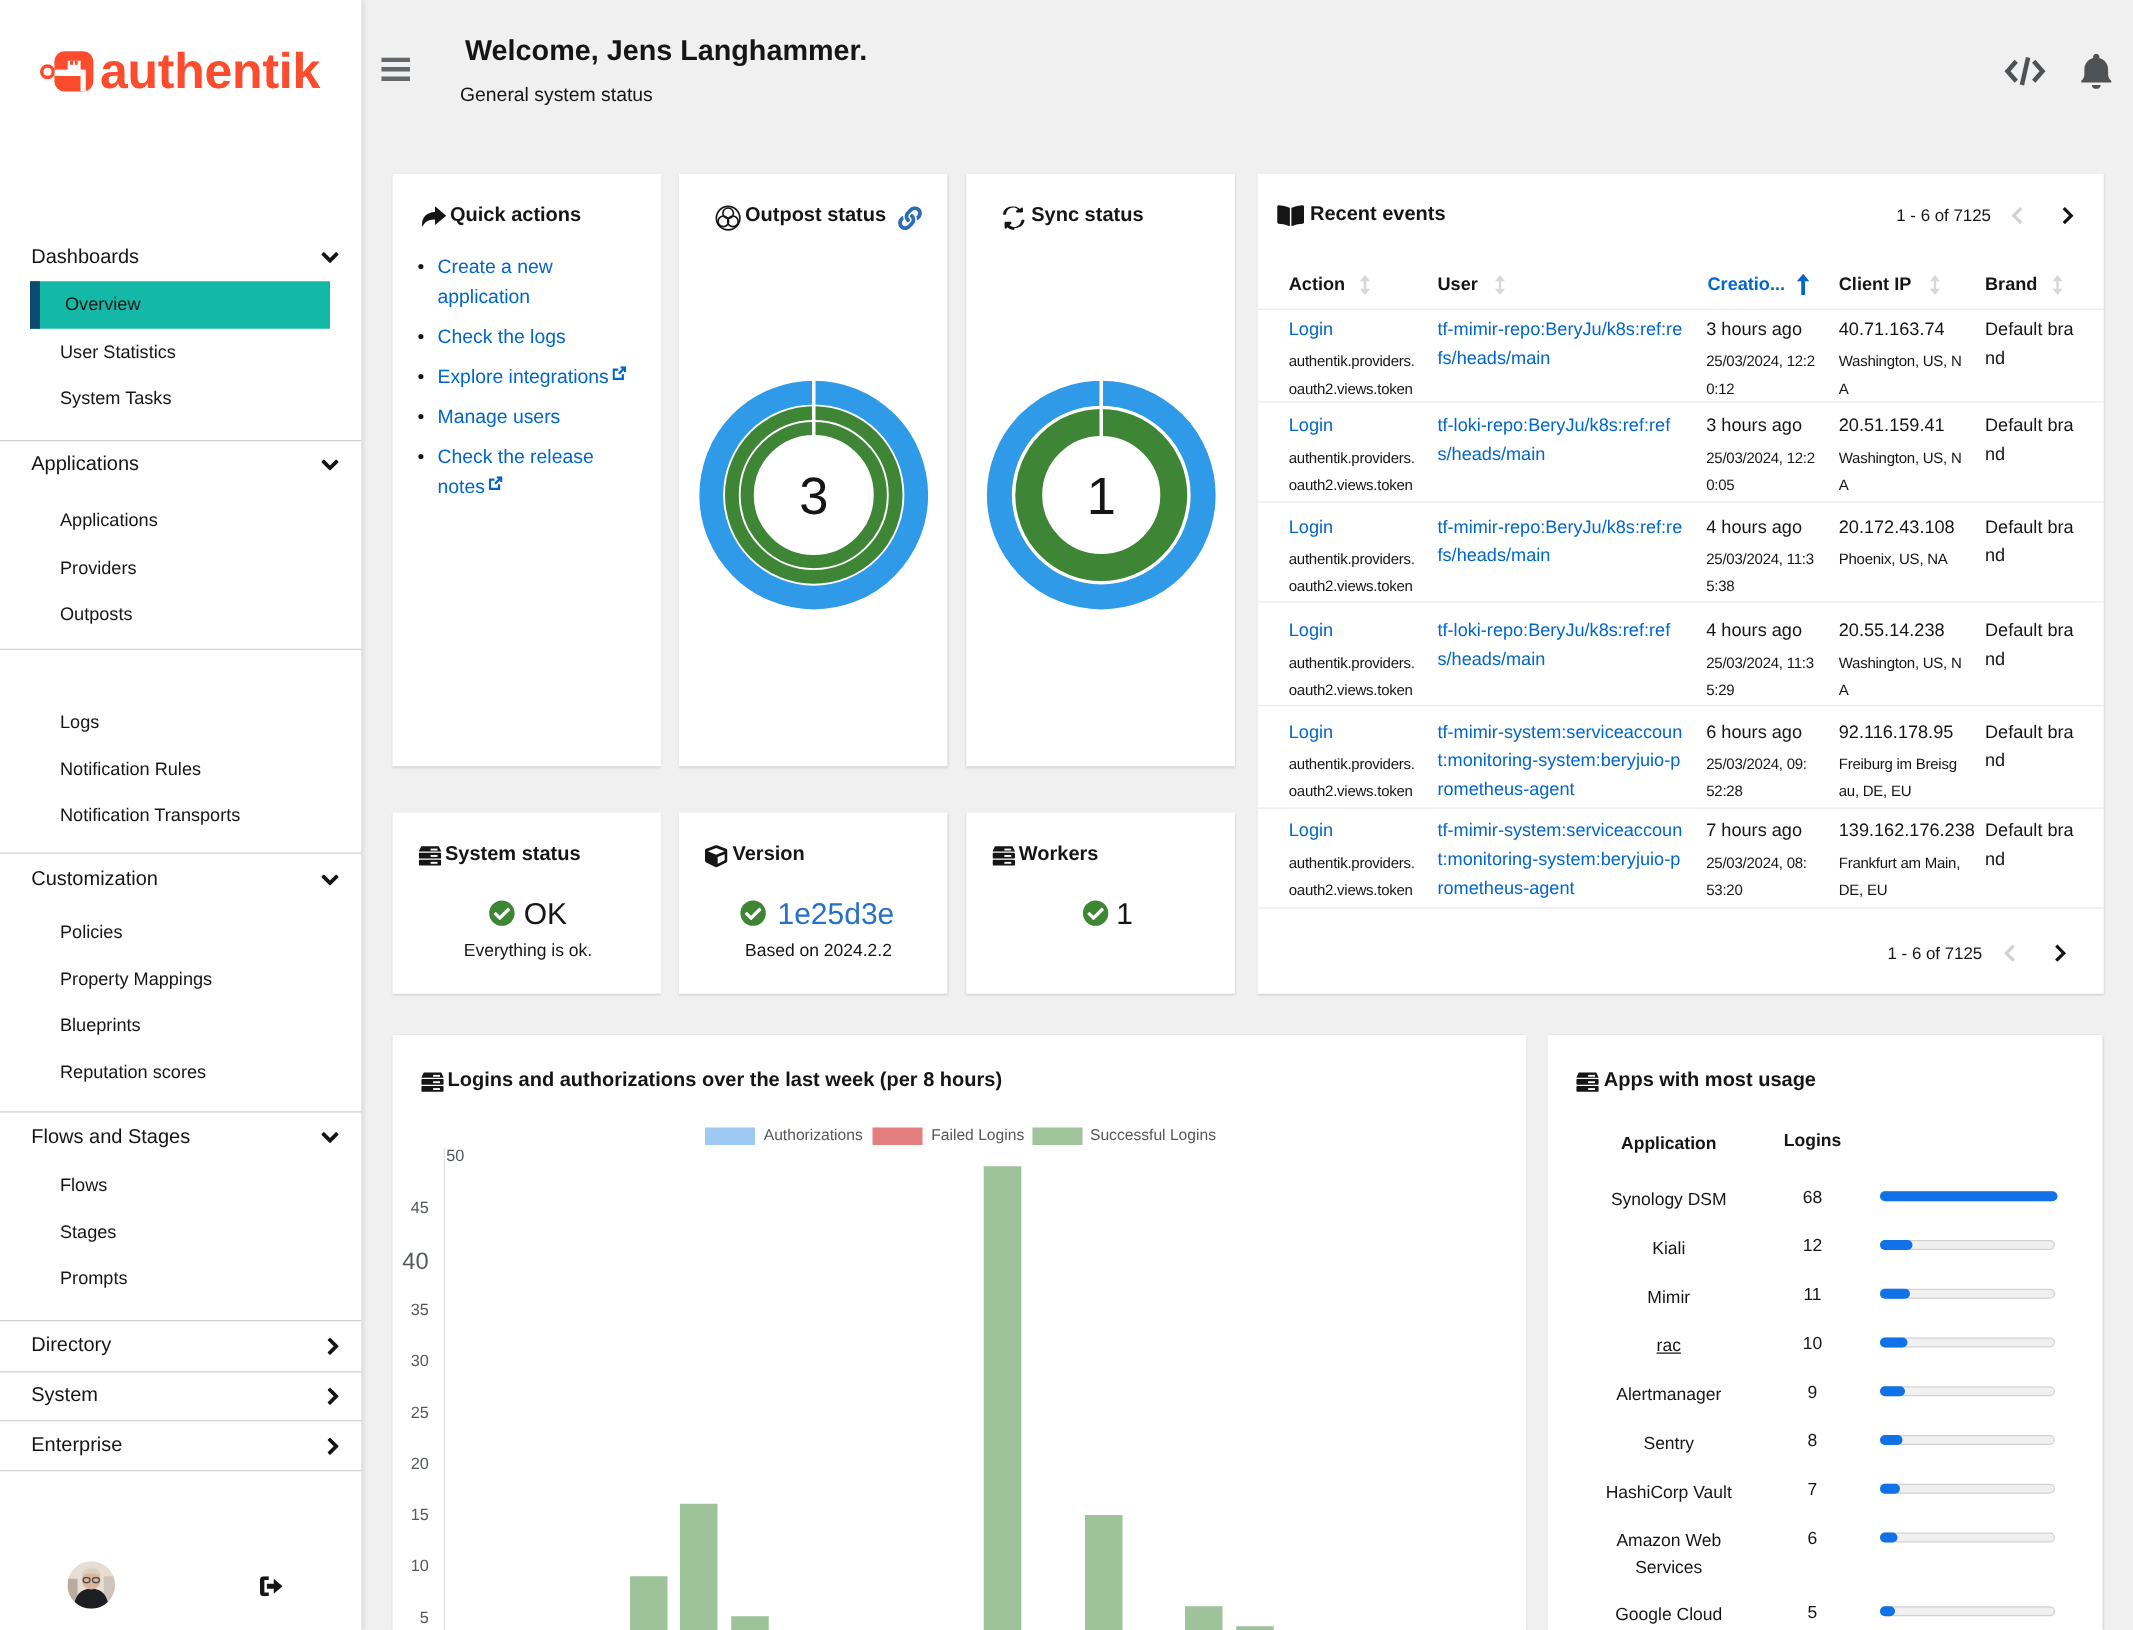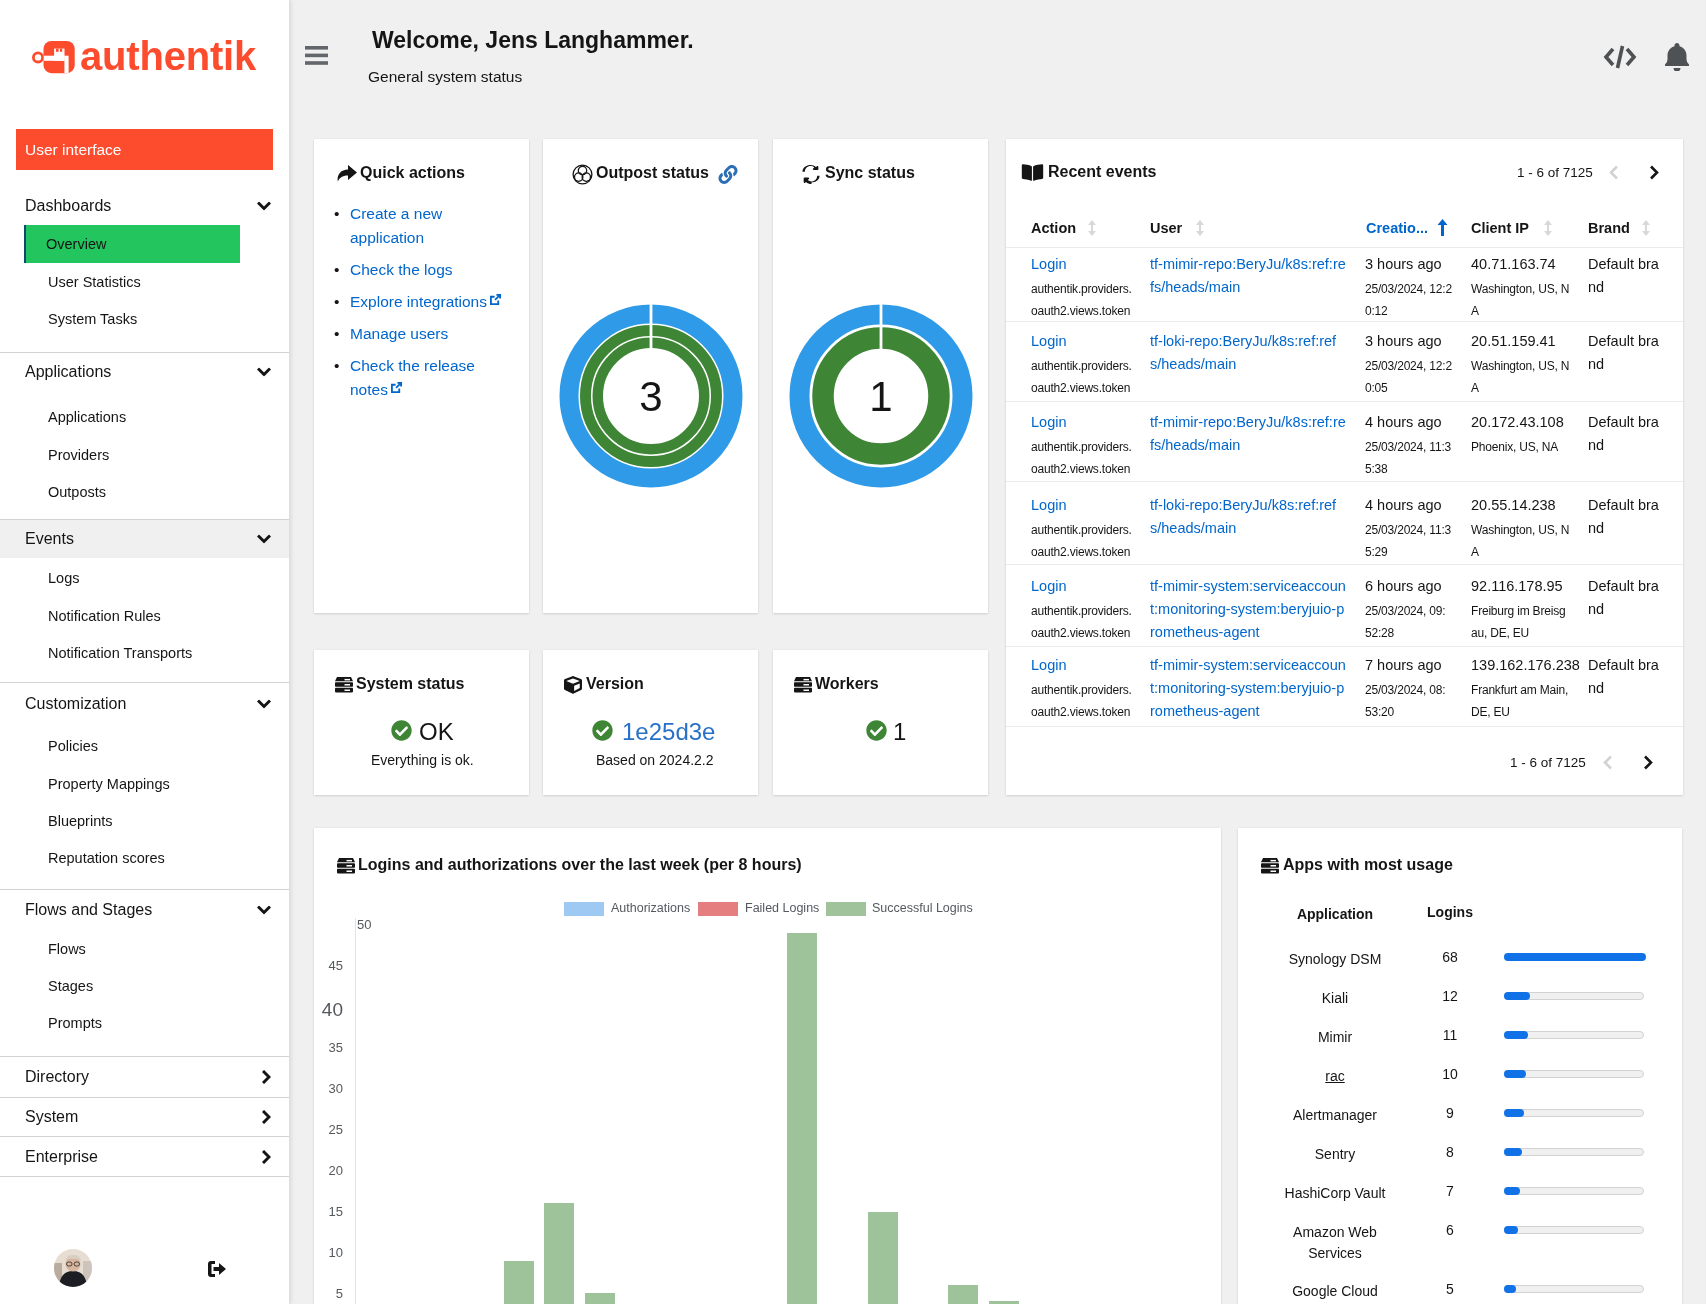--- a/index.html
+++ b/index.html
@@ -38,31 +38,28 @@
       <rect x="26.1" y="10.6" width="10.4" height="12.2"></rect>
       <rect x="36.4" y="17.7" width="4.2" height="17.5"></rect>
     </g>
     <g fill="#fd4b2d">
       <rect x="28" y="10.6" width="2.6" height="3.2"></rect>
       <rect x="31.9" y="10.6" width="2.3" height="3.2"></rect>
     </g>
     <text x="52" y="32" font-family="Liberation Sans, sans-serif" font-weight="bold" font-size="40" fill="#fd4b2d" letter-spacing="-0.2">authentik</text>
   </svg>
 
-  <div class="abs" style="left:16px;top:129px;width:257px;height:41px;background:#fd4b2d;">
-    <div class="abs" style="left:9px;top:12px;font-size:15.5px;color:#fff;">User interface</div>
-  </div>
 
   <div class="navsec" style="top:187px;height:38px;">
       <span class="lbl">Dashboards</span>
     <svg class="chev" width="14" height="9" viewBox="0 0 14 9">
         <path d="M1 1l6 6 6-6" fill="none" stroke="#151515" stroke-width="3"></path>
       </svg>
   </div>
-  <div class="navitem" style="top:225px;height:38px;background:#22c55e;border-left:2px solid #0c4a6e;margin-left:24px;width:216px;">
+  <div class="navitem" style="top:225px;height:38px;background:#14b8a6;border-left:8px solid #0c4a6e;margin-left:24px;width:240px;">
       <span class="lbl" style="left:20px;">Overview</span>
     </div>
   <div class="navitem" style="top:263px;height:37px;">
       <span class="lbl">User Statistics</span>
     </div>
   <div class="navitem" style="top:300px;height:37px;">
       <span class="lbl">System Tasks</span>
     </div>
 
   <div class="divider" style="top:352px;"></div>
@@ -78,26 +75,20 @@
     </div>
   <div class="navitem" style="top:436px;height:37px;">
       <span class="lbl">Providers</span>
     </div>
   <div class="navitem" style="top:473px;height:37px;">
       <span class="lbl">Outposts</span>
     </div>
 
   <div class="divider" style="top:519px;"></div>
 
-  <div class="navsec" style="top:520px;height:38px;background:#f0f0f0;">
-      <span class="lbl">Events</span>
-    <svg class="chev" width="14" height="9" viewBox="0 0 14 9">
-        <path d="M1 1l6 6 6-6" fill="none" stroke="#151515" stroke-width="3"></path>
-      </svg>
-  </div>
   <div class="navitem" style="top:559px;height:37px;">
       <span class="lbl">Logs</span>
     </div>
   <div class="navitem" style="top:597px;height:37px;">
       <span class="lbl">Notification Rules</span>
     </div>
   <div class="navitem" style="top:634px;height:37px;">
       <span class="lbl">Notification Transports</span>
     </div>
 

